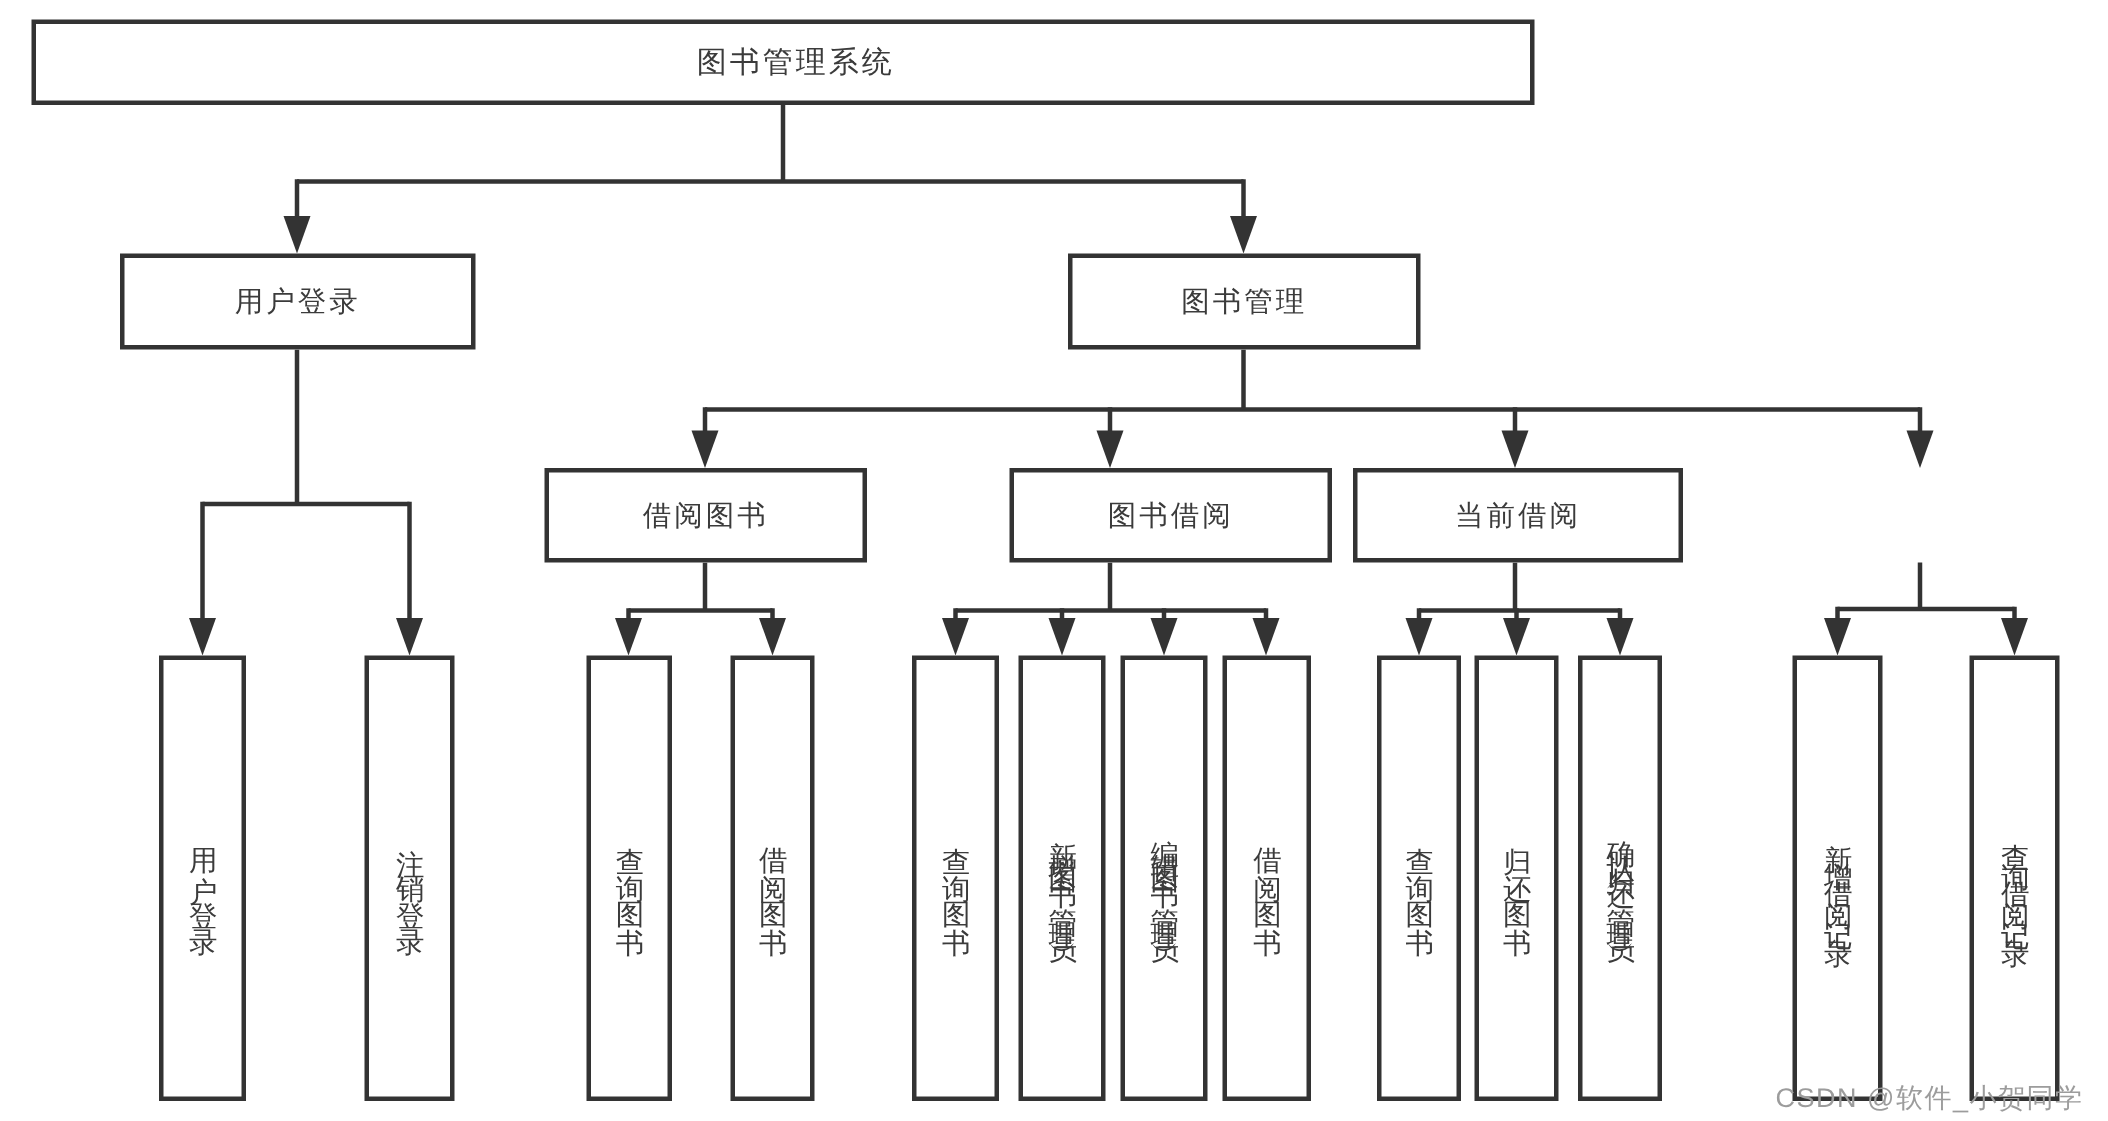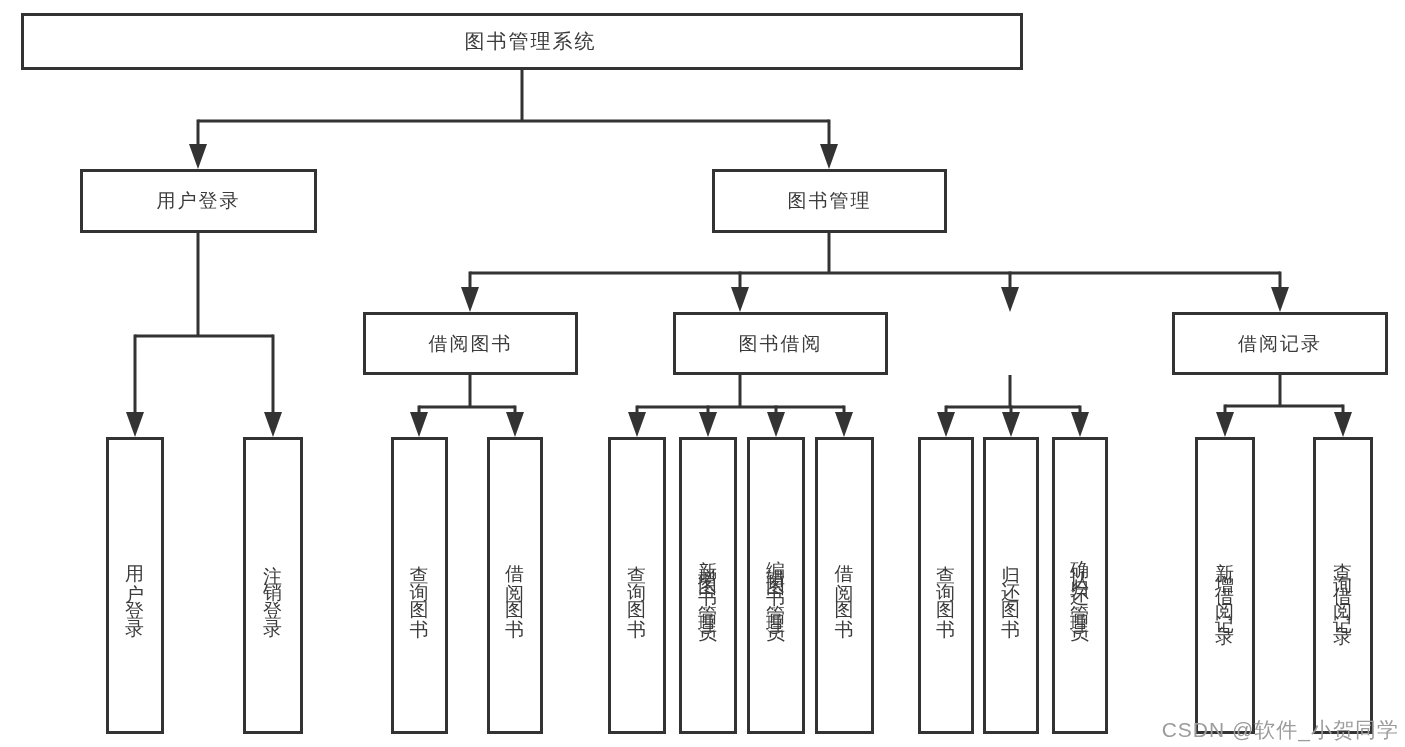--- a/index.html
+++ b/index.html
@@ -24,22 +24,22 @@
   }
   .leaf span{
     writing-mode:vertical-rl;
     color:#3b3b3b;font-size:19px;line-height:1;
     white-space:nowrap;
   }
   .gap-lg span{letter-spacing:18px;}
   .gap-md span{letter-spacing:13px;}
   .gap-sm span{letter-spacing:9px;}
   .watermark{
-    position:absolute;right:6px;bottom:3px;
-    color:#9c9c9c;font-size:21px;letter-spacing:1px;
+    position:absolute;right:16px;bottom:3px;
+    color:#9c9c9c;font-size:18px;letter-spacing:1px;
     background:transparent;pointer-events:none;
   }
 </style>
 </head>
 <body>
 
 <div id="canvas">
 
   <svg class="connectors" viewBox="0 0 1405 747" xmlns="http://www.w3.org/2000/svg">
     <g stroke="#333333" stroke-width="3" fill="none">
@@ -110,21 +110,21 @@
     </g>
   </svg>
 
   <div class="box root" style="left:21px;top:13px;width:1002px;height:57px;">图书管理系统</div>
 
   <div class="box" style="left:80px;top:169px;width:237px;height:64px;">用户登录</div>
   <div class="box" style="left:712px;top:169px;width:235px;height:64px;">图书管理</div>
 
   <div class="box" style="left:363px;top:312px;width:215px;height:63px;">借阅图书</div>
   <div class="box" style="left:633px;top:312px;width:215px;height:63px;margin-left:40px;">图书借阅</div>
-  <div class="box" style="left:1172px;top:312px;width:216px;height:63px;">借阅记录</div>
+  <div class="box" style="left:902px;top:312px;width:220px;height:63px;">当前借阅</div>
 
   <div class="leaf gap-lg" style="left:106px;top:437px;width:58px;height:297px;">
     <span>用户登录</span>
   </div>
   <div class="leaf gap-lg" style="left:243px;top:437px;width:60px;height:297px;">
     <span>注销登录</span>
   </div>
 
   <div class="leaf gap-lg" style="left:391px;top:437px;width:57px;height:297px;">
     <span>查询图书</span>

